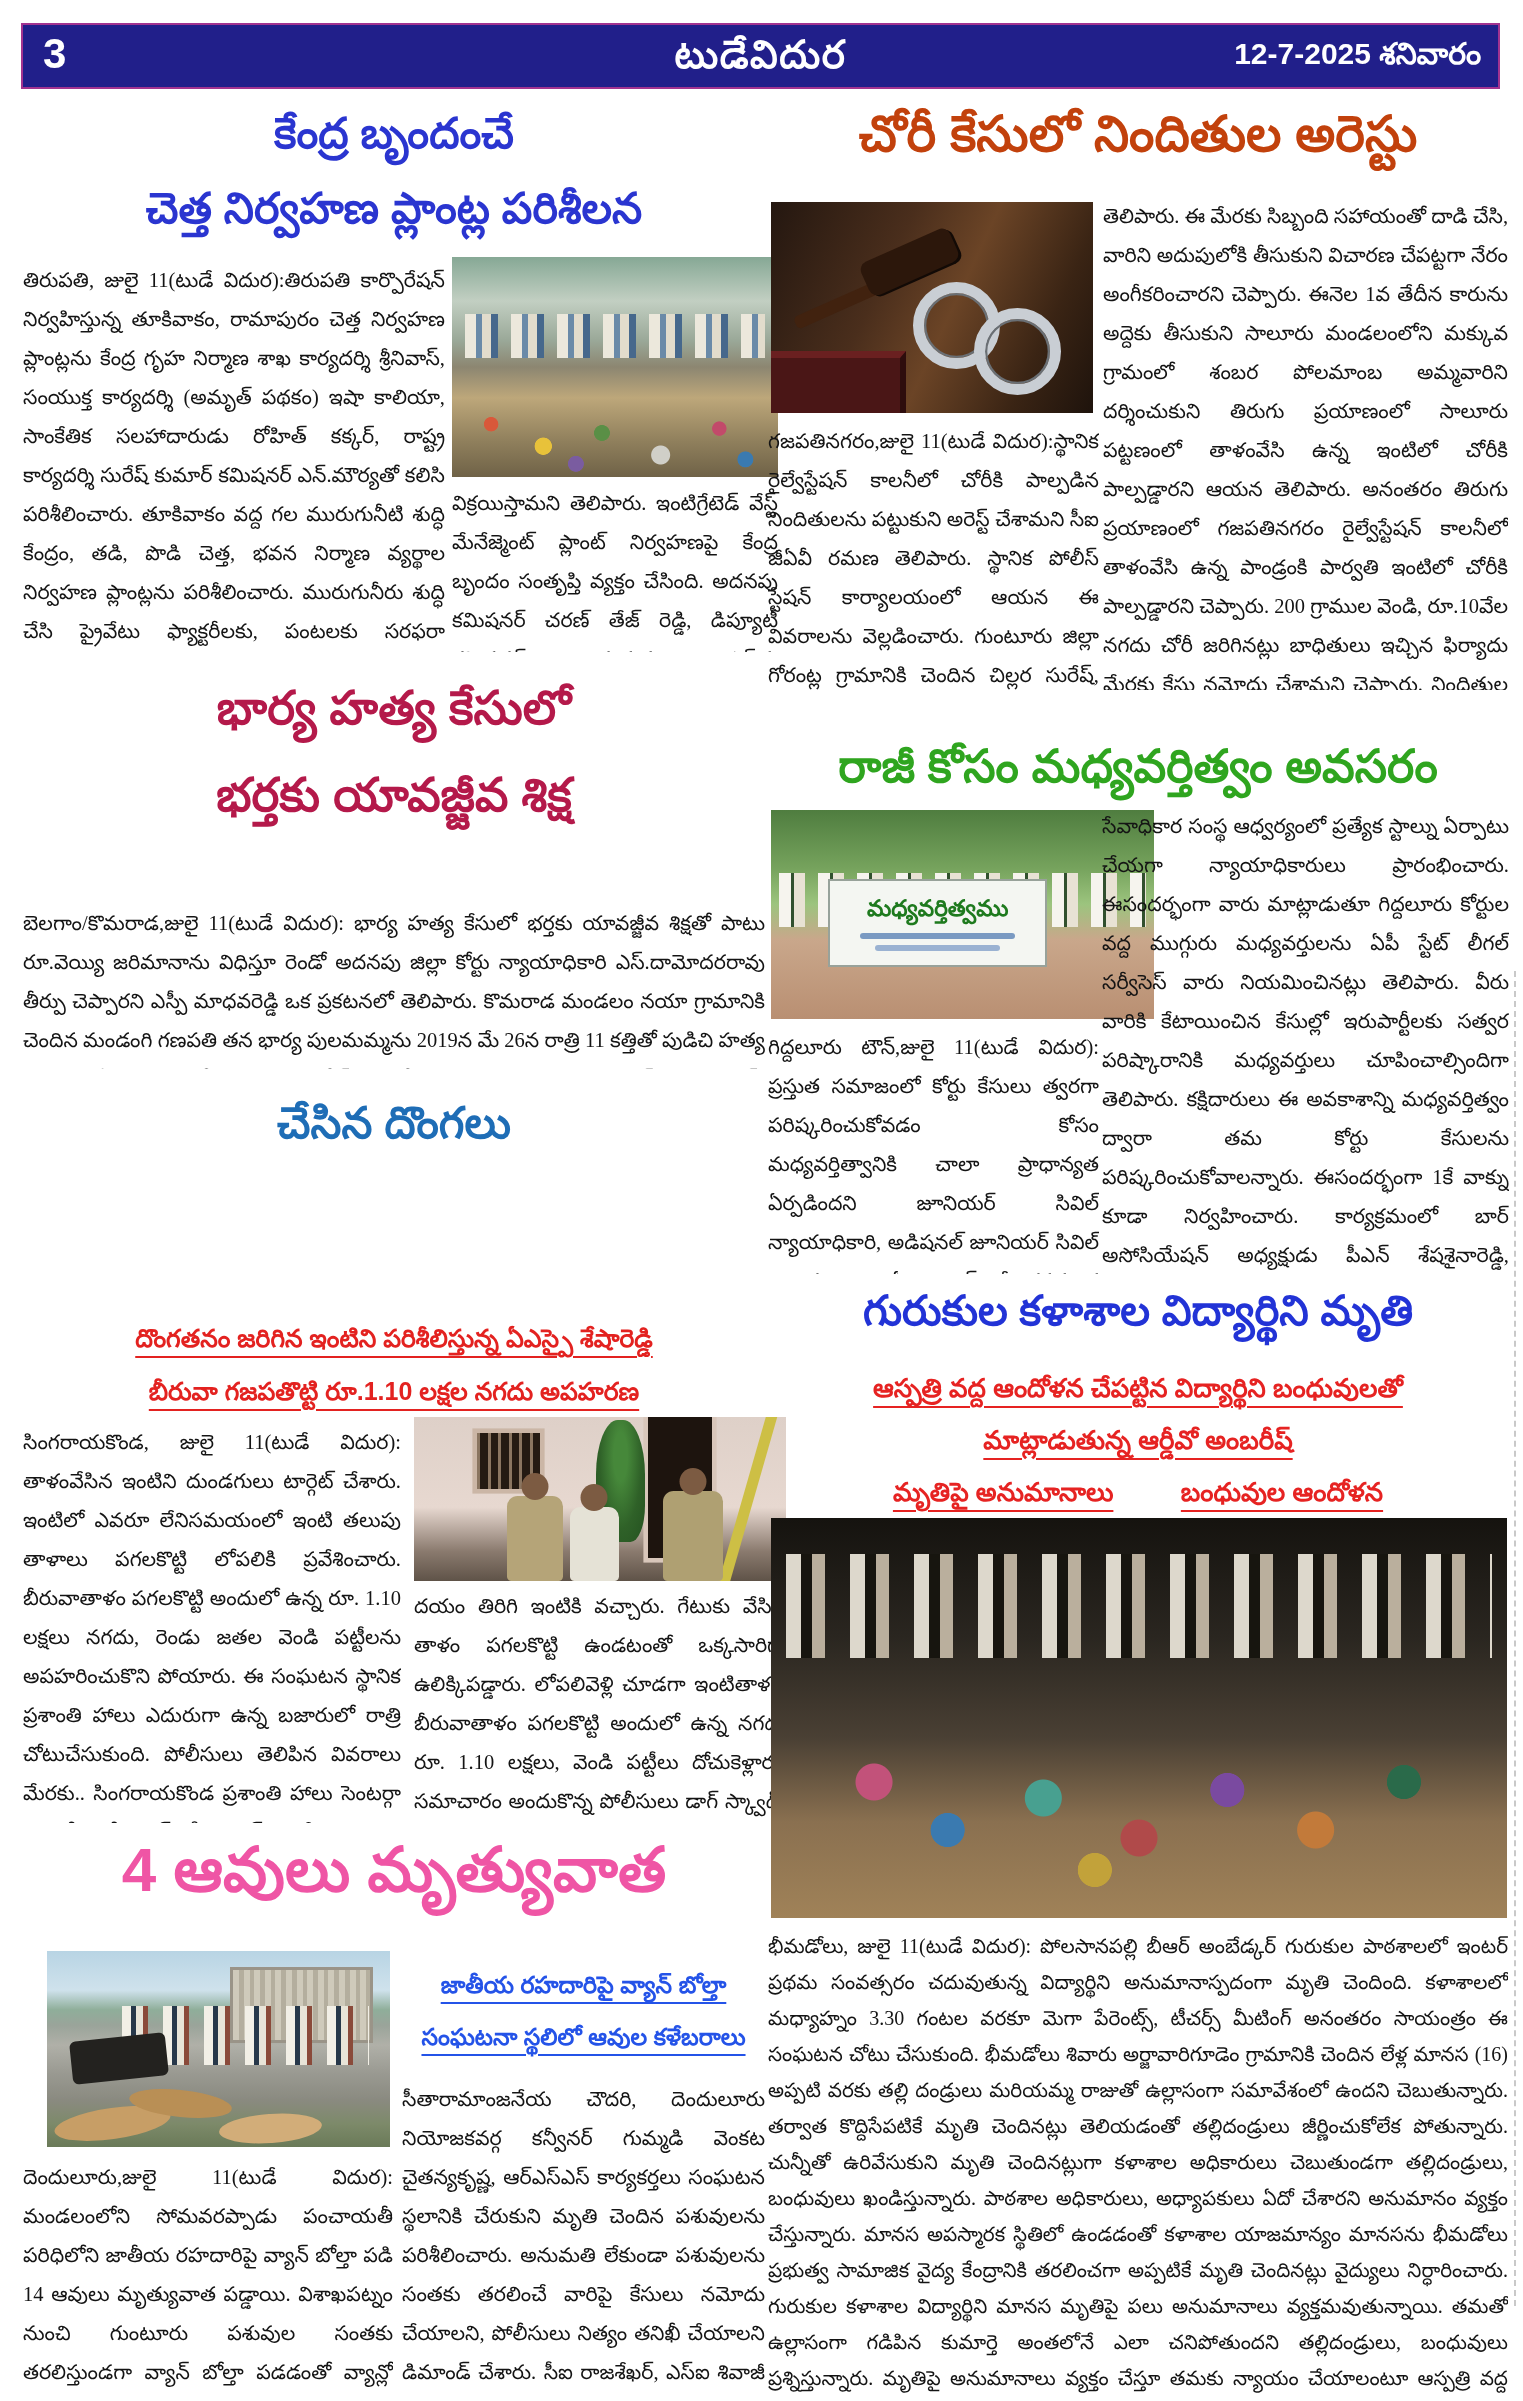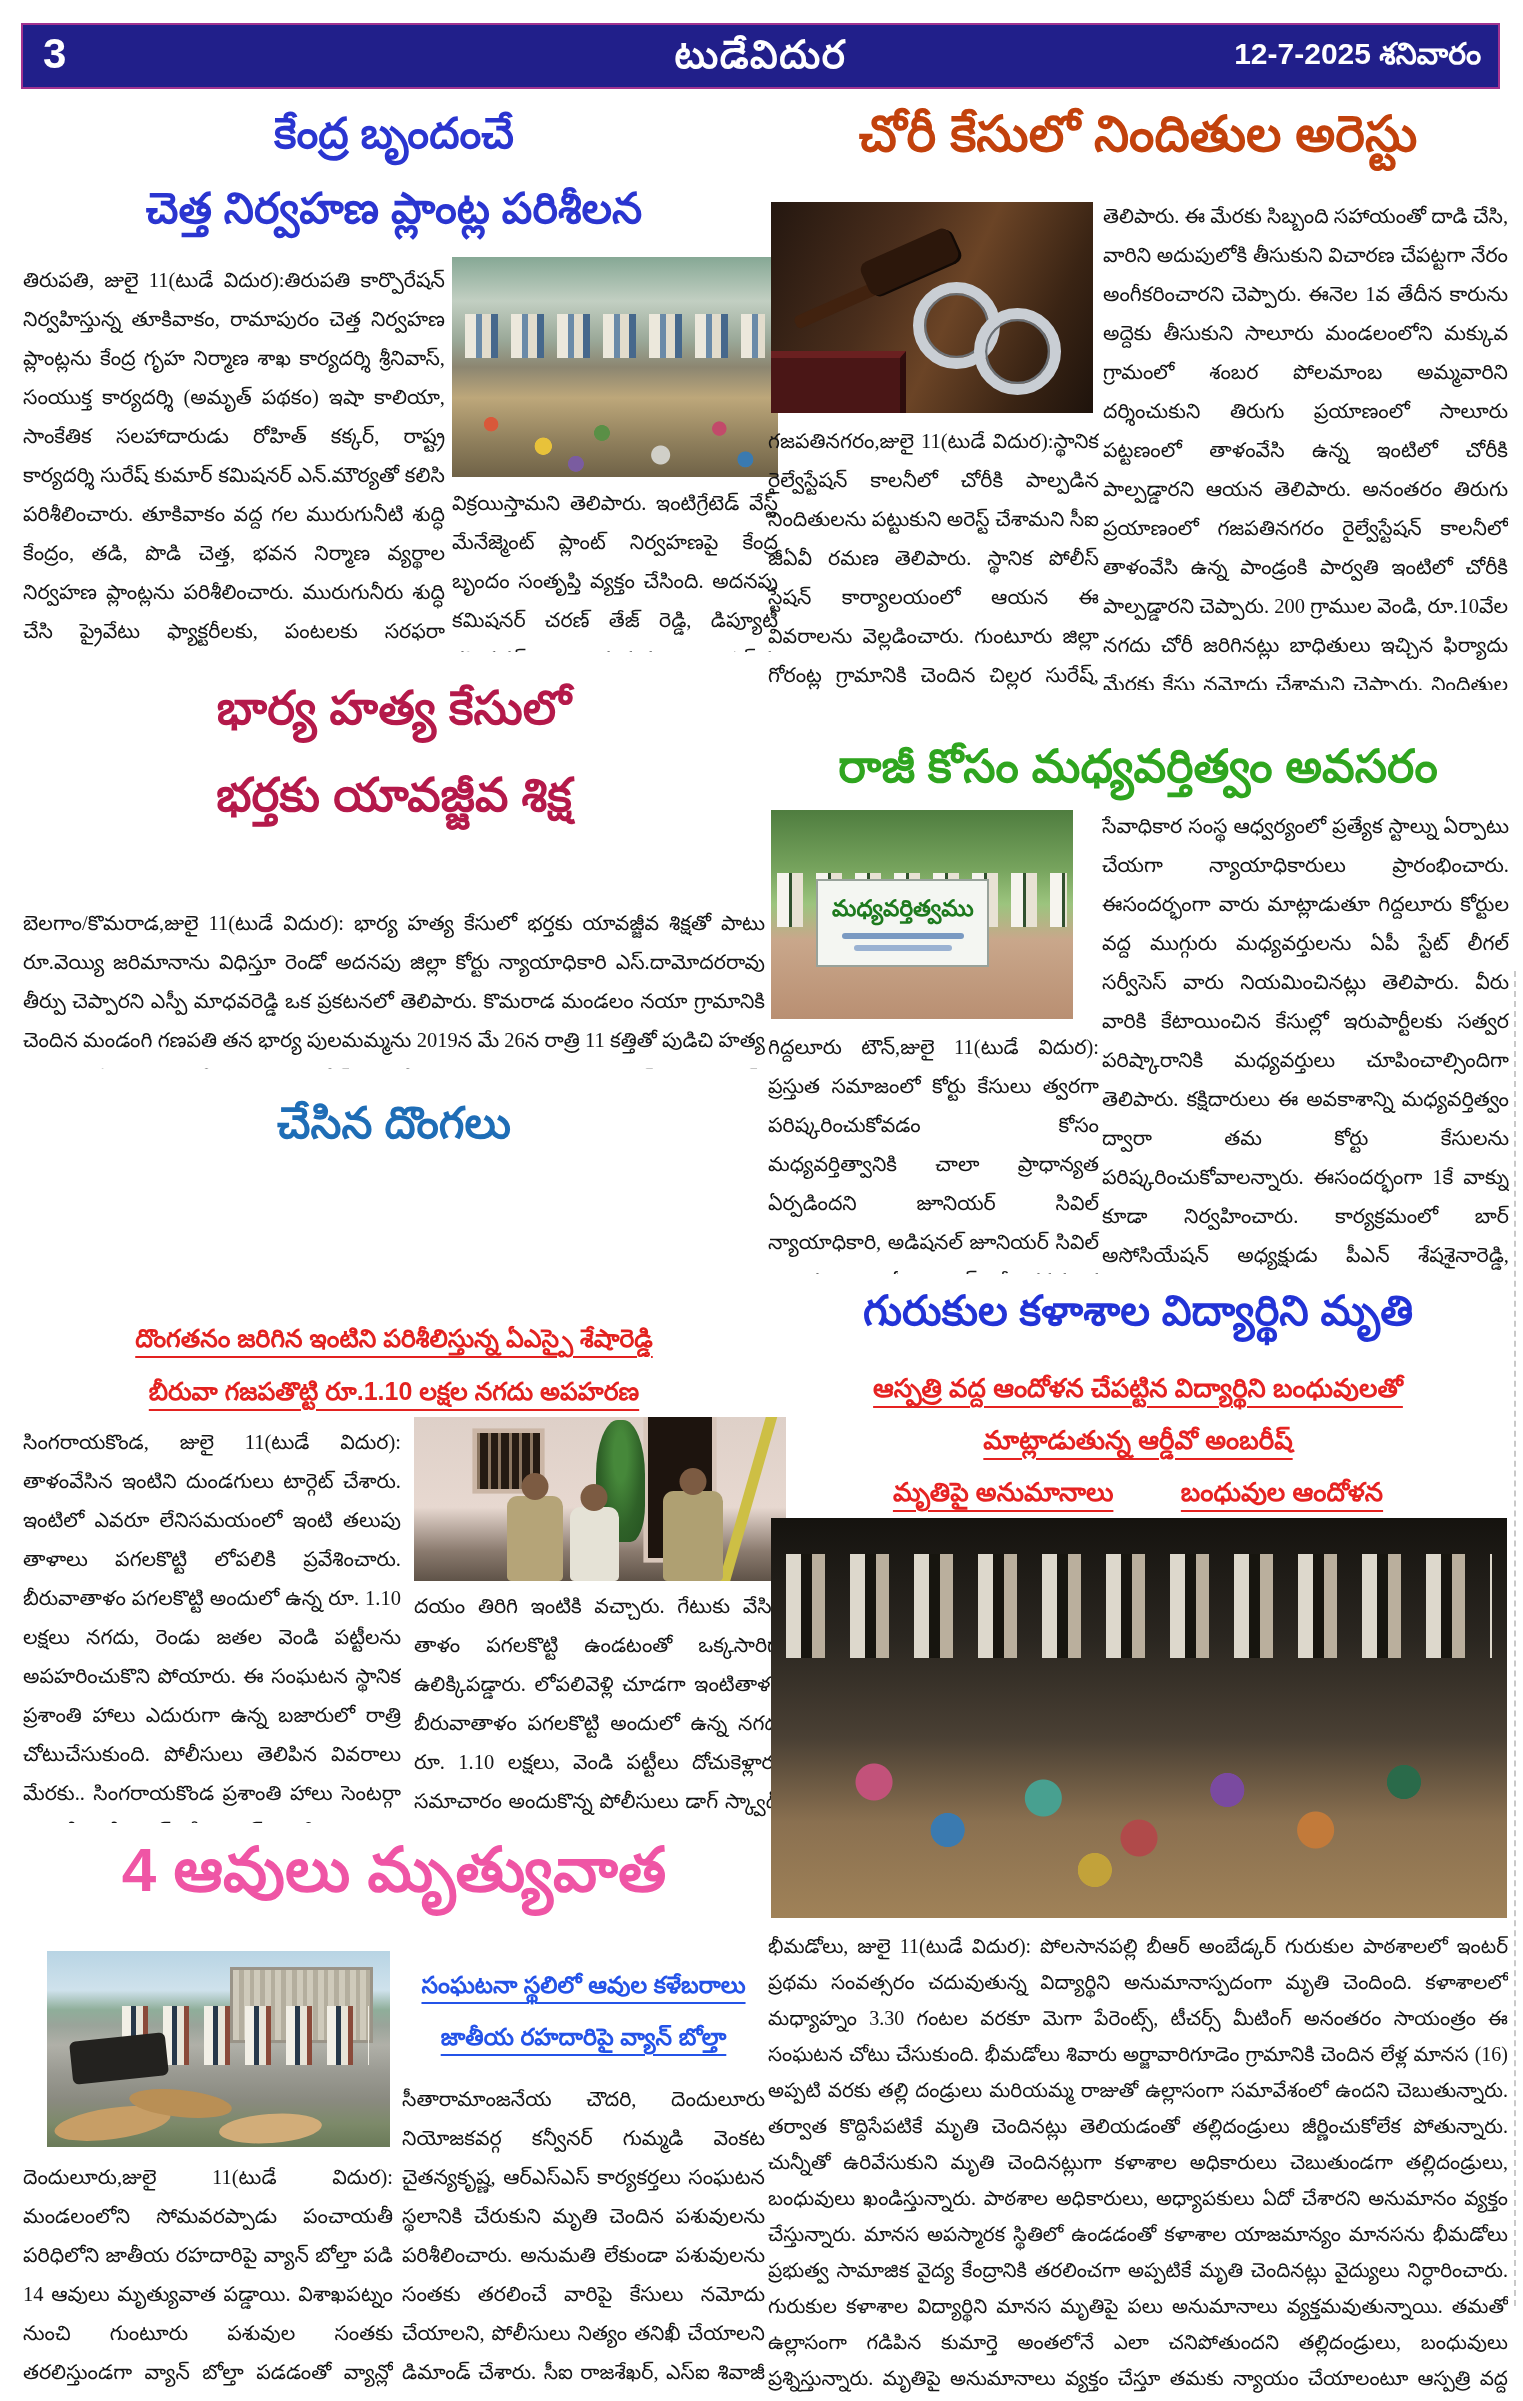--- a/index.html
+++ b/index.html
@@ -148,43 +148,43 @@
     <div class="headline" style="position:absolute;left:0;top:0;width:100%;font-size:62px;line-height:1.3;color:#ef55a5;">4 ఆవులు మృత్యువాత</div>
     <div class="photo ph-cows" style="left:24px;top:121px;width:343px;height:196px;">
       <div class="cw-truck"></div>
       <div class="cb-cows"></div>
       <div class="cw-tarp"></div>
       <div class="cow c1"></div>
       <div class="cow c2"></div>
       <div class="cow c3"></div>
     </div>
     <div class="subhead" style="position:absolute;left:379px;top:130px;width:363px;font-size:23.5px;line-height:2.2;color:#2453e8;">
+      <div class="u">జాతీయ రహదారిపై వ్యాన్ బోల్తా</div>
       <div class="u">సంఘటనా స్థలిలో ఆవుల కళేబరాలు</div>
-      <div class="u">జాతీయ రహదారిపై వ్యాన్ బోల్తా</div>
     </div>
     <div class="body-text" style="position:absolute;left:379px;top:250px;width:363px;height:317px;">సీతారామాంజనేయ చౌదరి, దెందులూరు నియోజకవర్గ కన్వీనర్ గుమ్మడి వెంకట చైతన్యకృష్ణ, ఆర్ఎస్ఎస్ కార్యకర్తలు సంఘటన స్థలానికి చేరుకుని మృతి చెందిన పశువులను పరిశీలించారు. అనుమతి లేకుండా పశువులను సంతకు తరలించే వారిపై కేసులు నమోదు చేయాలని, పోలీసులు నిత్యం తనిఖీ చేయాలని డిమాండ్ చేశారు. సీఐ రాజశేఖర్, ఎస్ఐ శివాజీ బీజేపీ నాయకులతో చర్చలు జరిపి అనుమతి లేకుండా తరలిస్తున్న వారిపై చర్యలు తీసుకుంటామన్నారు. వ్యాన్ బోల్తా సంఘటనపై కేసు నమోదు చేసి విచారణ ప్రారంభించారు. చీకటి ప్రభుచౌదరి, శేఖర్, నాయకులు పాల్గొన్నారు.</div>
     <div class="body-text" style="position:absolute;left:0;top:328px;width:370px;height:237px;">దెందులూరు,జులై 11(టుడే విదుర): మండలంలోని సోమవరప్పాడు పంచాయతీ పరిధిలోని జాతీయ రహదారిపై వ్యాన్ బోల్తా పడి 14 ఆవులు మృత్యువాత పడ్డాయి. విశాఖపట్నం నుంచి గుంటూరు పశువుల సంతకు తరలిస్తుండగా వ్యాన్ బోల్తా పడడంతో వ్యాన్లో ఉన్న 30 ఆవులలో 14 ఆవులు మృతి చెందాయి. బీజేపీ రాష్ట్ర ప్రధాన కార్యదర్శి గారపాటి</div>
   </div>
 
   <div class="abs" style="left:768px;top:97px;width:740px;height:595px;">
     <div class="headline" style="position:absolute;left:0;top:0;width:100%;font-size:50px;line-height:1.5;color:#c2410c;">చోరీ కేసులో నిందితుల అరెస్టు</div>
     <div class="photo ph-gavel" style="left:3px;top:105px;width:322px;height:211px;">
       <div class="law-book"></div>
       <div class="gavel-handle"></div>
       <div class="gavel-head"></div>
       <div class="cuff c1"></div>
       <div class="cuff c2"></div>
     </div>
     <div class="body-text" style="position:absolute;left:335px;top:100px;width:405px;height:493px;">తెలిపారు. ఈ మేరకు సిబ్బంది సహాయంతో దాడి చేసి, వారిని అదుపులోకి తీసుకుని విచారణ చేపట్టగా నేరం అంగీకరించారని చెప్పారు. ఈనెల 1వ తేదీన కారును అద్దెకు తీసుకుని సాలూరు మండలంలోని మక్కువ గ్రామంలో శంబర పోలమాంబ అమ్మవారిని దర్శించుకుని తిరుగు ప్రయాణంలో సాలూరు పట్టణంలో తాళంవేసి ఉన్న ఇంటిలో చోరీకి పాల్పడ్డారని ఆయన తెలిపారు. అనంతరం తిరుగు ప్రయాణంలో గజపతినగరం రైల్వేస్టేషన్ కాలనీలో తాళంవేసి ఉన్న పాండ్రంకి పార్వతి ఇంటిలో చోరీకి పాల్పడ్డారని చెప్పారు. 200 గ్రాముల వెండి, రూ.10వేల నగదు చోరీ జరిగినట్లు బాధితులు ఇచ్చిన ఫిర్యాదు మేరకు కేసు నమోదు చేశామని చెప్పారు. నిందితుల నుంచి 200 గ్రాముల వెండితో పాటు రూ.1150నగదు, కారును సీజ్ చేసినట్టు తెలిపారు. ఈ సమావేశంలో ఎస్ఐ కె.కిరణ్కుమార్నాయుడు, పోలీసు సిబ్బంది పాల్గొన్నారు.</div>
     <div class="body-text" style="position:absolute;left:0;top:325px;width:331px;height:269px;">గజపతినగరం,జులై 11(టుడే విదుర):స్థానిక రైల్వేస్టేషన్ కాలనీలో చోరీకి పాల్పడిన నిందితులను పట్టుకుని అరెస్ట్ చేశామని సీఐ జీఏవీ రమణ తెలిపారు. స్థానిక పోలీస్ స్టేషన్ కార్యాలయంలో ఆయన ఈ వివరాలను వెల్లడించారు. గుంటూరు జిల్లా గోరంట్ల గ్రామానికి చెందిన చిల్లర సురేష్, జల్లేపల్లి వెంకటేశ్వరరావు, దాసరి సుభాష్, విజయవాడ రామలింగేశ్వర కాలనీకి చెందిన నాగవీర భాస్కరరావులు మధ్యాహ్నం రైల్వేస్టేషన్ పరిసర ప్రాంతంలో అనుమానాస్పదంగా తిరుగుతున్నట్లు సమాచారం అందించి</div>
   </div>
 
   <div class="abs" style="left:768px;top:731px;width:740px;height:545px;">
     <div class="headline" style="position:absolute;left:0;top:0;width:100%;font-size:46px;line-height:1.55;color:#2fa51f;">రాజీ కోసం మధ్యవర్తిత్వం అవసరం</div>
-    <div class="photo ph-mediation" style="left:3px;top:79px;width:302px;height:209px;text-align:center;">
+    <div class="photo ph-mediation" style="left:3px;top:79px;width:383px;height:209px;text-align:center;">
       <div class="cb-med"></div>
       <div class="med-banner">
         <span class="t">మధ్యవర్తిత్వము</span>
         <span class="bar"></span>
         <span class="bar2"></span>
       </div>
     </div>
     <div class="body-text" style="position:absolute;left:334px;top:76px;width:407px;height:464px;">సేవాధికార సంస్థ ఆధ్వర్యంలో ప్రత్యేక స్టాల్ను ఏర్పాటు చేయగా న్యాయాధికారులు ప్రారంభించారు. ఈసందర్భంగా వారు మాట్లాడుతూ గిద్దలూరు కోర్టుల వద్ద ముగ్గురు మధ్యవర్తులను ఏపీ స్టేట్ లీగల్ సర్వీసెస్ వారు నియమించినట్లు తెలిపారు. వీరు వారికి కేటాయించిన కేసుల్లో ఇరుపార్టీలకు సత్వర పరిష్కారానికి మధ్యవర్తులు చూపించాల్సిందిగా తెలిపారు. కక్షిదారులు ఈ అవకాశాన్ని మధ్యవర్తిత్వం ద్వారా తమ కోర్టు కేసులను పరిష్కరించుకోవాలన్నారు. ఈసందర్భంగా 1కే వాక్ను కూడా నిర్వహించారు. కార్యక్రమంలో బార్ అసోసియేషన్ అధ్యక్షుడు పీఎన్ శేషశైనారెడ్డి, ఉపాధ్యక్షుడు బి.ప్రకాశ్, ప్రధాన కార్యదర్శి ఎ.తిరుమలప్రసాద్, అసిస్టెంట్ గవర్నమెంటు ప్లీడర్ డి.సంగీతరావు, న్యాయవాదులు పిడతల రాజశేఖర్రెడ్డి, కె.హిమశేఖర్రెడ్డి, కె.పోలయ్య పాల్గొన్నారు.</div>
     <div class="body-text" style="position:absolute;left:0;top:297px;width:331px;height:246px;">గిద్దలూరు టౌన్,జులై 11(టుడే విదుర): ప్రస్తుత సమాజంలో కోర్టు కేసులు త్వరగా పరిష్కరించుకోవడం కోసం మధ్యవర్తిత్వానికి చాలా ప్రాధాన్యత ఏర్పడిందని జూనియర్ సివిల్ న్యాయాధికారి, అడిషనల్ జూనియర్ సివిల్ న్యాయాధికారి ఏ ఓంకార్, కే భరత్చంద్ర అన్నారు. దేశం కోసం మధ్యవర్తిత్వం అవగాహన వారోత్సవాలలో భాగంగా స్థానిక కోర్టు ఆవరణలో మండల న్యాయ</div>
   </div>

